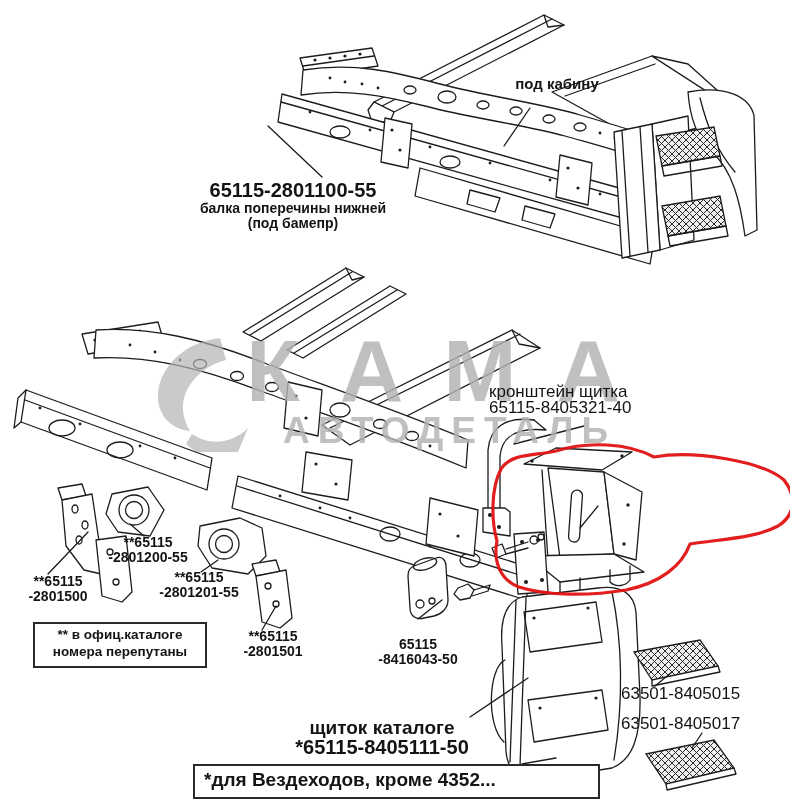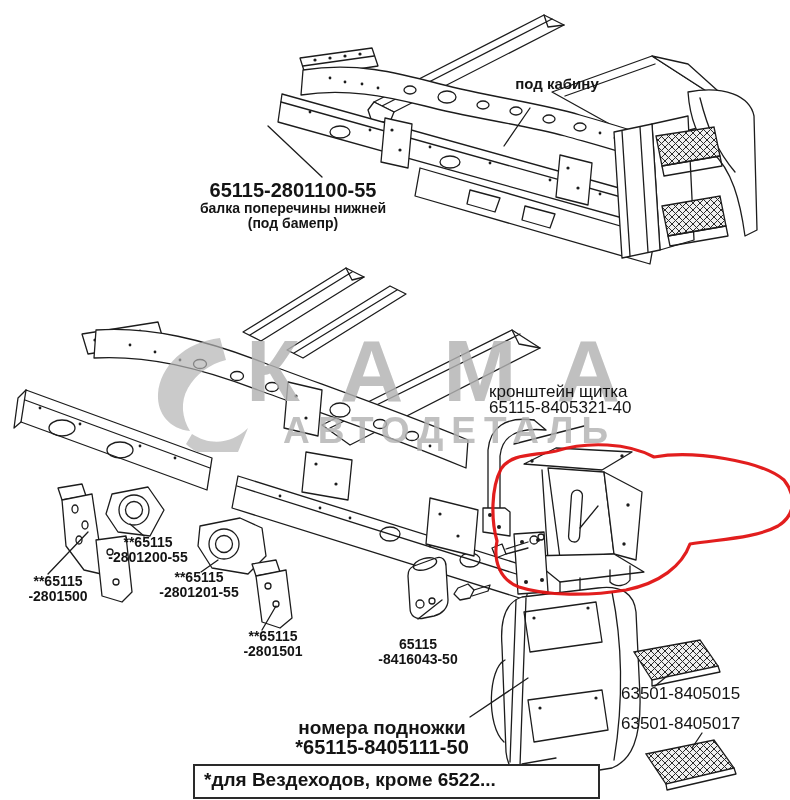--- a/index.html
+++ b/index.html
@@ -342,23 +342,27 @@
     <div>**65115</div>
     <div>-2801501</div>
   </div>
 
   <div class="callout p843 c-center pl14">
     <div>65115</div>
     <div>-8416043-50</div>
   </div>
 
   <div class="callout footb c-center bold">
-    <div class="l1">номера подножки</div>
+    <div class="l1">щиток каталоге</div>
     <div class="l2">*65115-8405111-50</div>
   </div>
 
   <div class="callout pl63a">63501-8405015</div>
   <div class="callout pl63b">63501-8405017</div>
 
-
-  <div class="footer-box">*для Вездеходов, кроме 6522...</div>
+  <div class="note-box">
+    <div>** в офиц.каталоге</div>
+    <div>номера перепутаны</div>
+  </div>
+
+  <div class="footer-box">*для Вездеходов, кроме 4352...</div>
 
 </div>
 
 </body></html>

